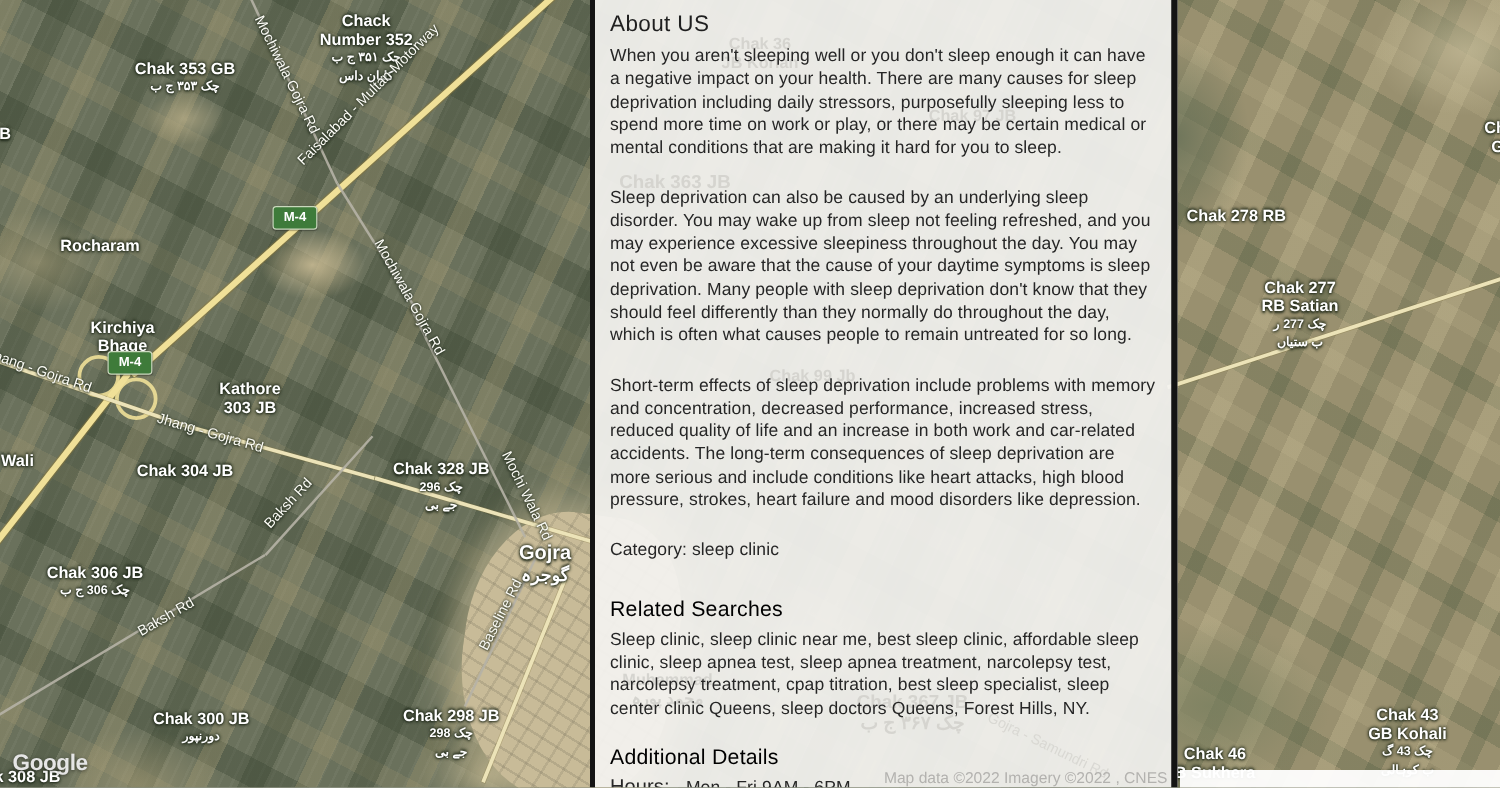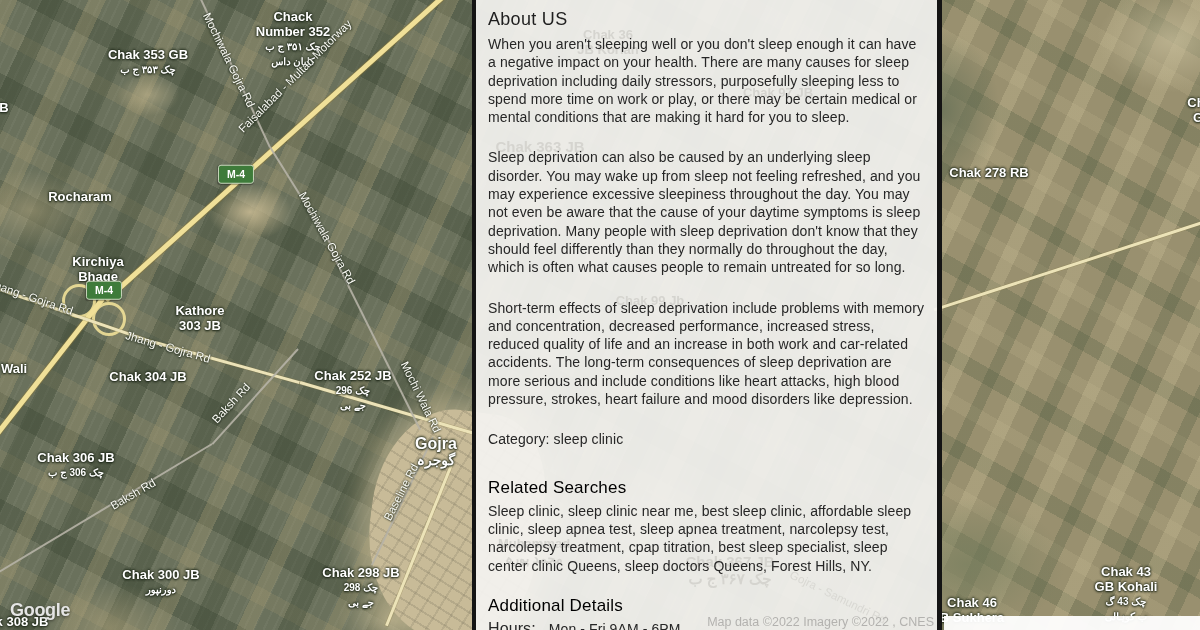--- a/index.html
+++ b/index.html
@@ -137,21 +137,21 @@
           <div class="pl-line">Kathore</div>
           <div class="pl-line">303 JB</div>
         </div>
         <div class="place-label" style="left: 14px; top: 368px;">
           <div class="pl-line">Wali</div>
         </div>
         <div class="place-label" style="left: 148px; top: 376px;">
           <div class="pl-line">Chak 304 JB</div>
         </div>
         <div class="place-label" style="left: 353px; top: 390px;">
-          <div class="pl-line">Chak 252 JB</div>
+          <div class="pl-line">Chak 328 JB</div>
           <div class="pl-sub" dir="rtl">چک 296</div>
           <div class="pl-sub" dir="rtl">جے بی</div>
         </div>
         <div class="place-label town" style="left: 436px; top: 451px;">
           <div class="pl-line">Gojra</div>
           <div class="pl-sub" dir="rtl">گوجرہ</div>
         </div>
         <div class="place-label" style="left: 76px; top: 465px;">
           <div class="pl-line">Chak 306 JB</div>
           <div class="pl-sub" dir="rtl">چک 306 ج ب</div>
@@ -163,20 +163,26 @@
         <div class="place-label" style="left: 361px; top: 587px;">
           <div class="pl-line">Chak 298 JB</div>
           <div class="pl-sub" dir="rtl">چک 298</div>
           <div class="pl-sub" dir="rtl">جے بی</div>
         </div>
         <div class="place-label" style="left: 22px; top: 621px;">
           <div class="pl-line">k 308 JB</div>
         </div>
         <div class="place-label" style="left: 989px; top: 172px;">
           <div class="pl-line">Chak 278 RB</div>
+        </div>
+        <div class="place-label" style="left: 1040px; top: 252px;">
+          <div class="pl-line">Chak 277</div>
+          <div class="pl-line">RB Satian</div>
+          <div class="pl-sub" dir="rtl">چک 277 ر</div>
+          <div class="pl-sub" dir="rtl">ب ستیاں</div>
         </div>
         <div class="place-label" style="left: 1126px; top: 594px;">
           <div class="pl-line">Chak 43</div>
           <div class="pl-line">GB Kohali</div>
           <div class="pl-sub" dir="rtl">چک 43 گ</div>
           <div class="pl-sub" dir="rtl">ب کوہالی</div>
         </div>
         <div class="place-label" style="left: 972px; top: 610px;">
           <div class="pl-line">Chak 46</div>
           <div class="pl-line">B Sukhera</div>

